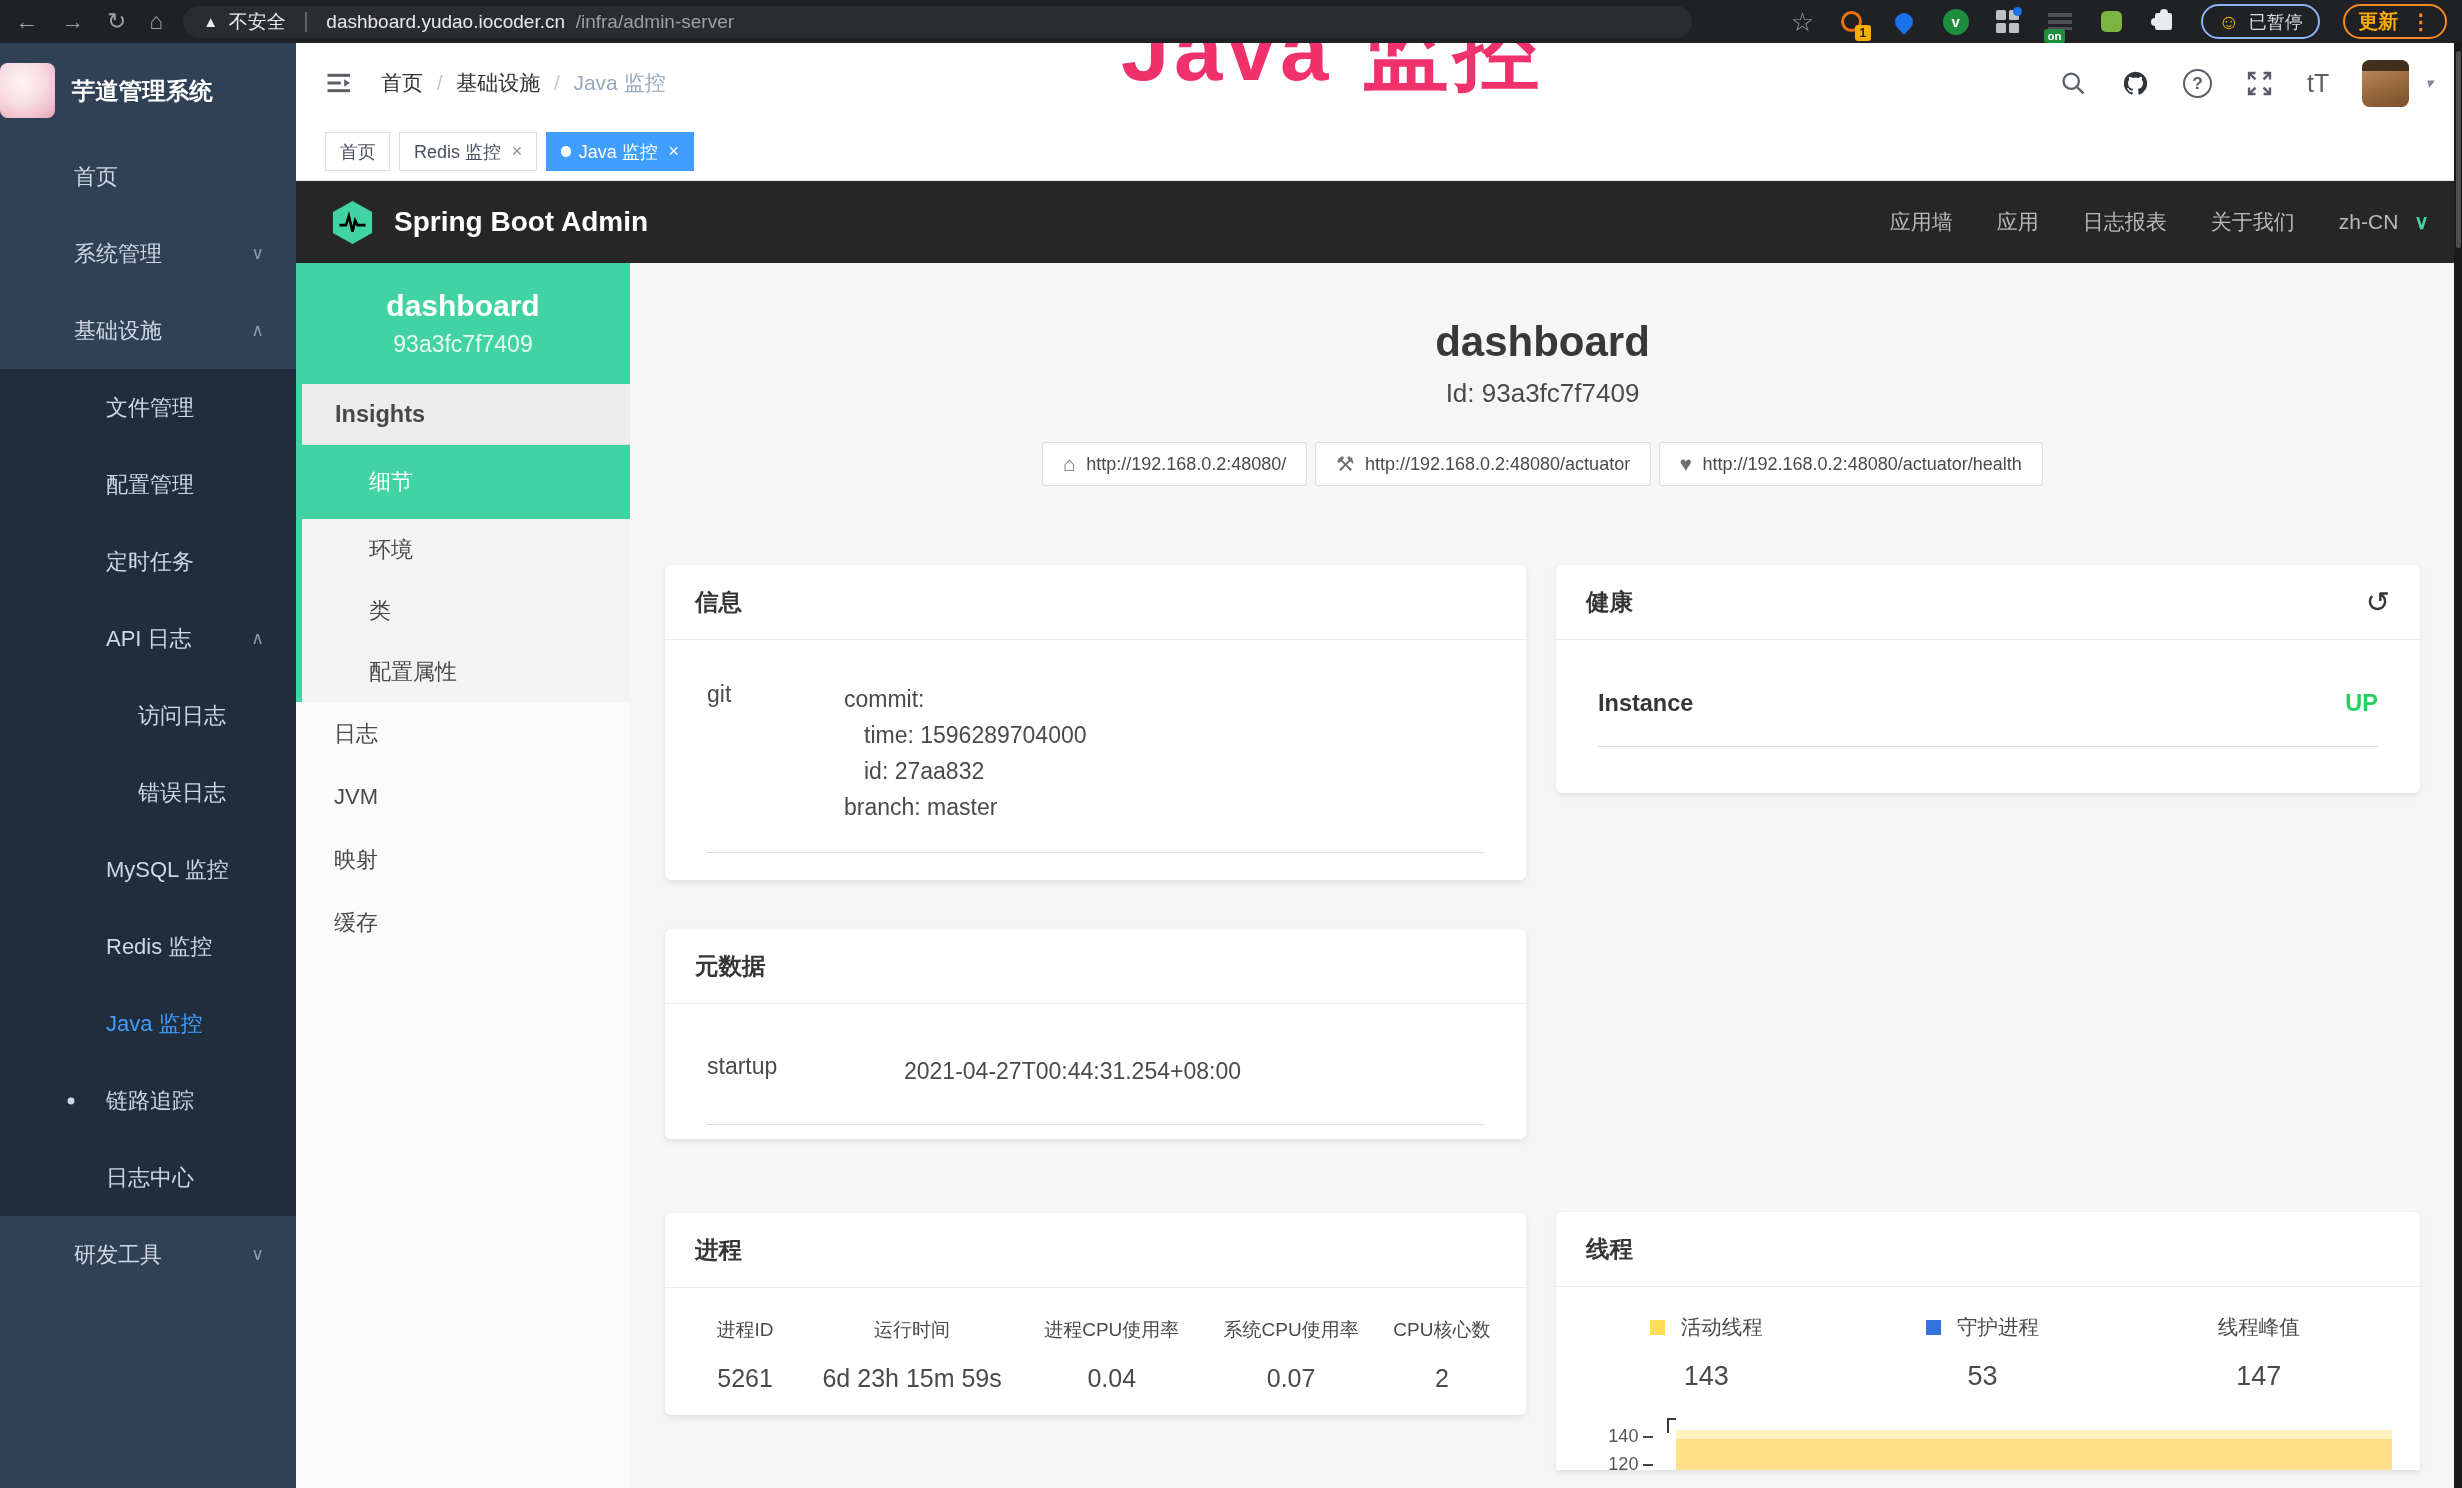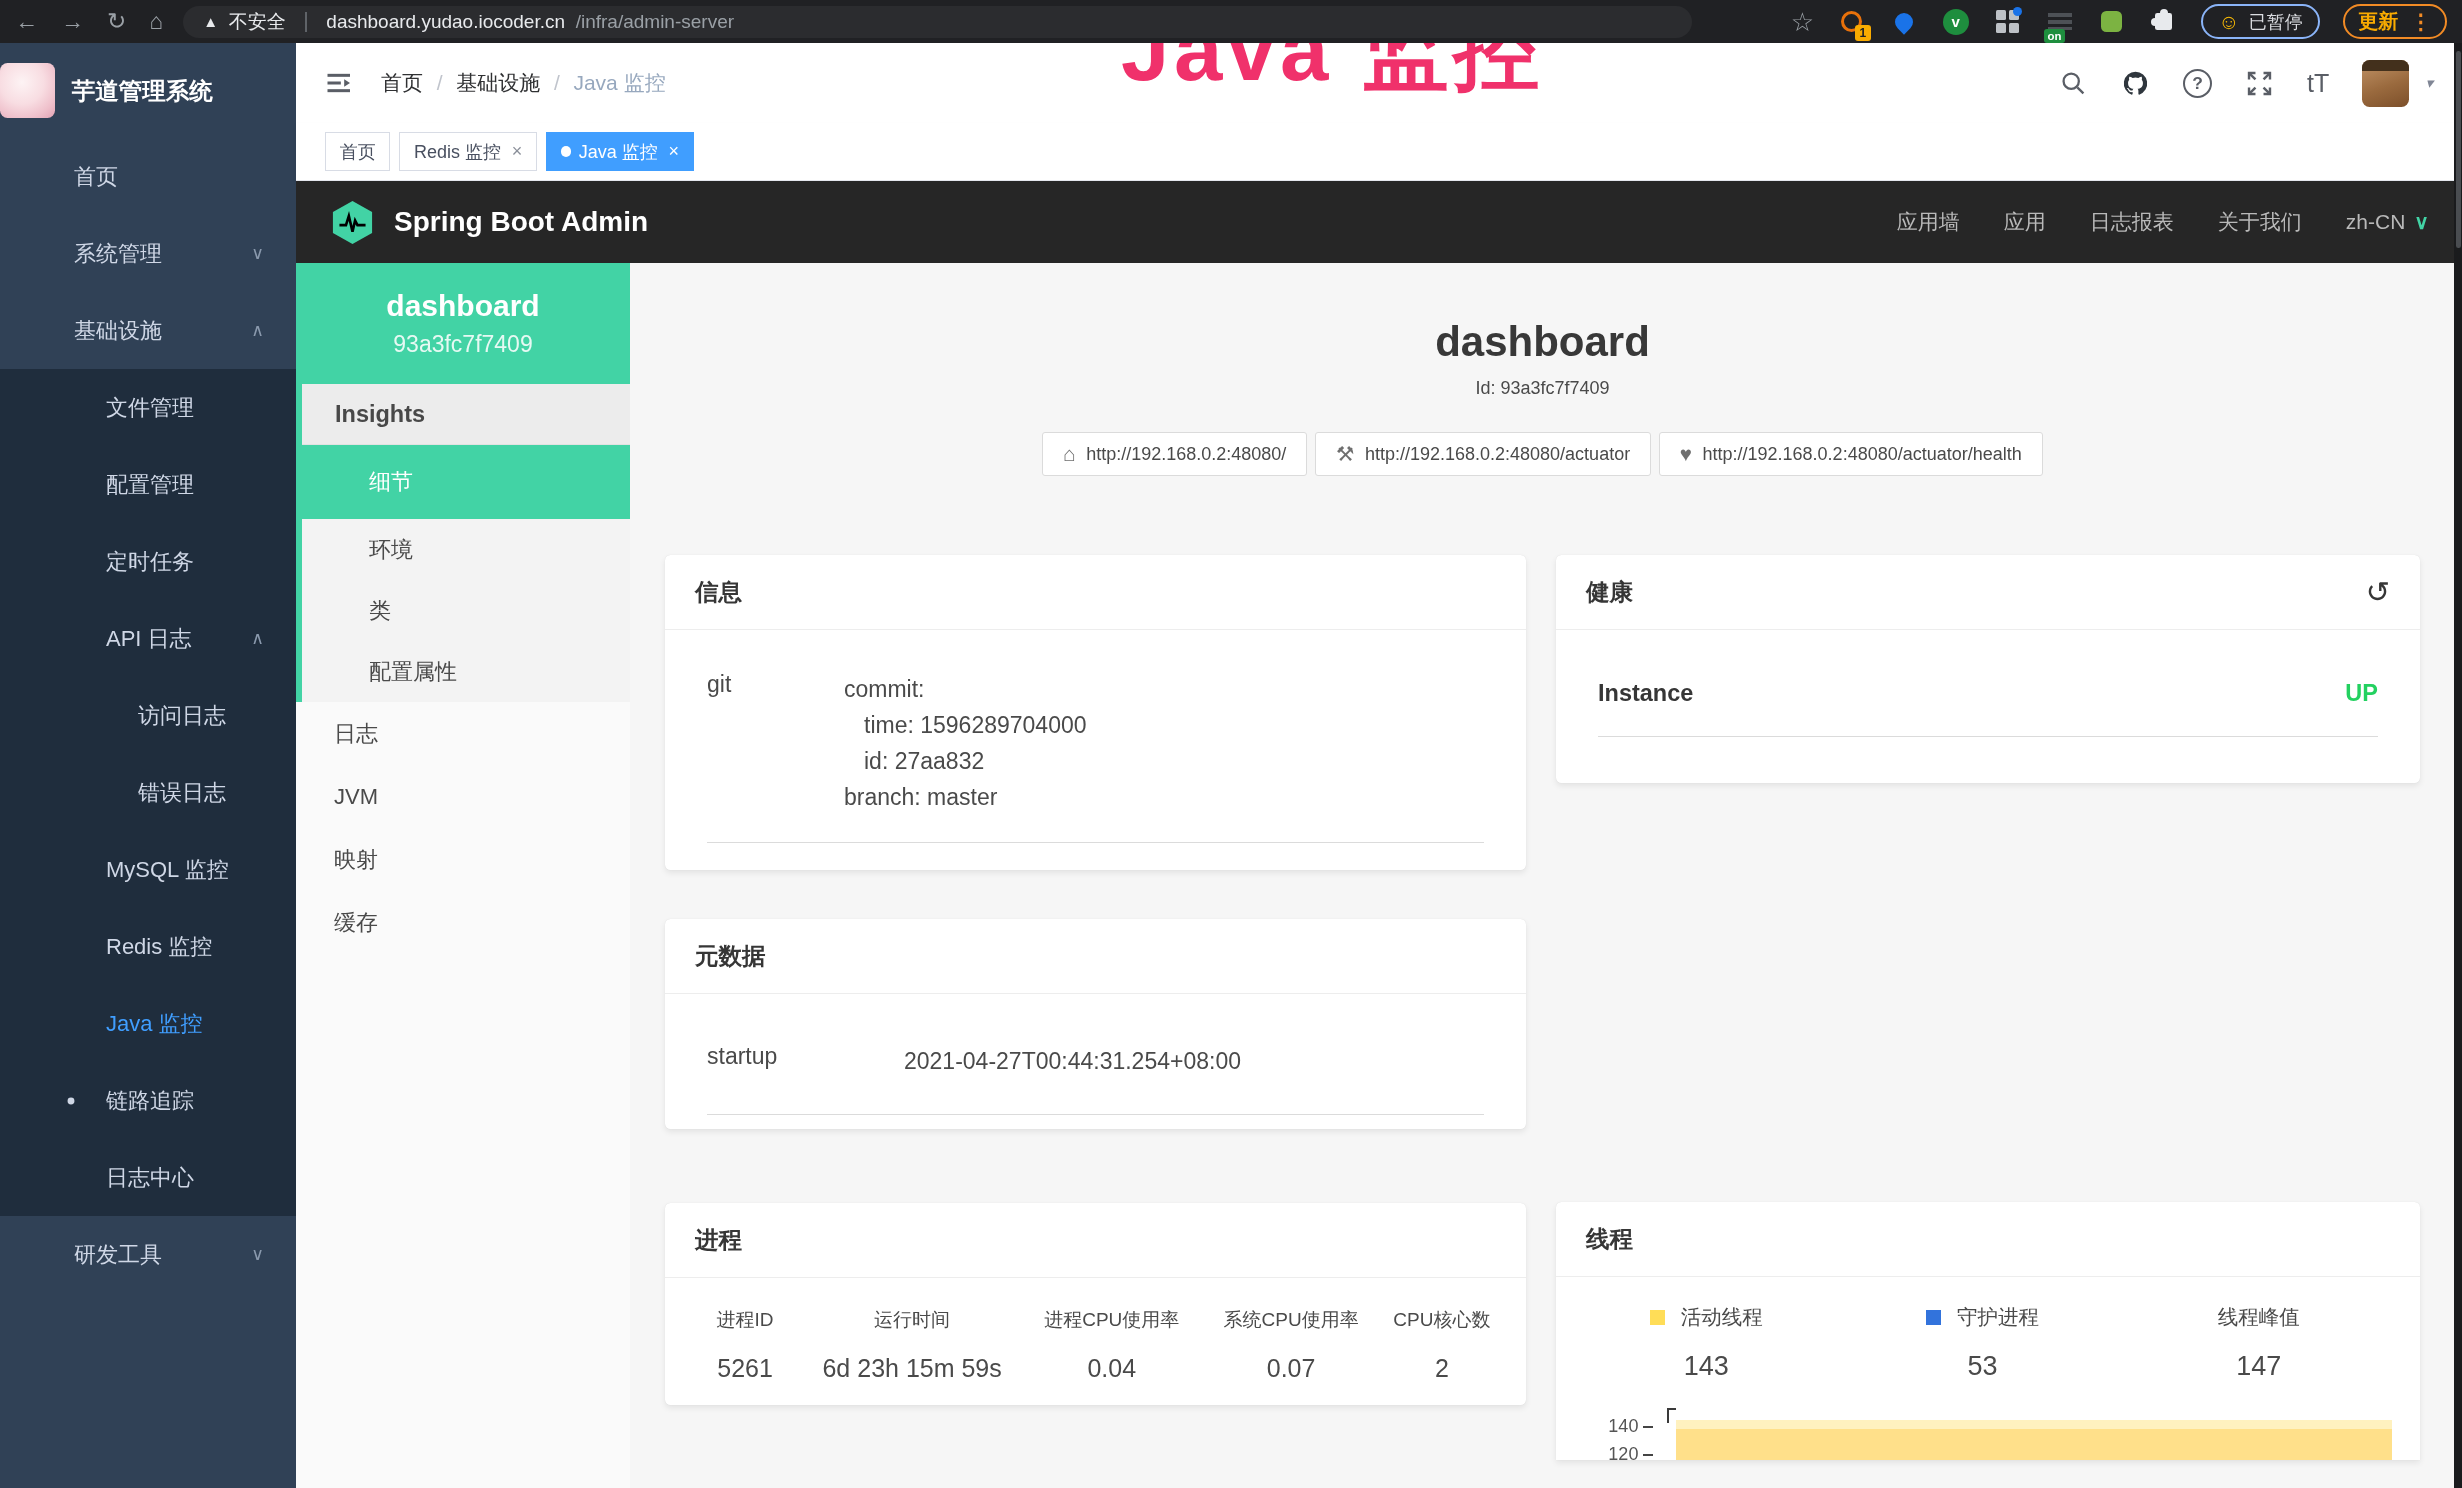--- a/index.html
+++ b/index.html
@@ -93,40 +93,40 @@
   .tag.active { background:#409eff; border-color:#409eff; color:#fff; }
   .tag.active .tclose { color:#fff; }
   .dot { width:10.6px; height:10.6px; border-radius:50%; background:#fff; display:inline-block; }
 
   
   .sba { flex:1; display:flex; flex-direction:column; min-height:0; }
   .sbanav { height:82px; background:#262626; display:flex; align-items:center; padding:0 33px; flex:none; }
   .sbalogo { width:47px; height:47px; display:block; flex:none; }
   .sbabrand { color:#fff; font-size:28px; font-weight:bold; margin-left:18px; }
   .sbalinks { margin-left:auto; display:flex; align-items:center; gap:44px; font-size:21px; color:#b9b9b9;justify-content:space-between; }
-  .locale { display:flex; align-items:center; gap:9px; }
+  .locale { display:flex; align-items:center; gap:16px; }
   .lcaret { color:#42d3a5; font-weight:bold; font-size:20px; font-style:normal; }
 
   .sbabody { flex:1; display:flex; min-height:0; }
   .sbaside { width:334px; background:#fafafa; flex:none; }
   .inst { height:121px; background:#42d3a5; color:#fff; display:flex; flex-direction:column;
           align-items:center; justify-content:center; gap:7.6px; }
   .iname { font-size:30px; font-weight:bold; }
   .iid { font-size:23px; opacity:.87; }
   .insights { background:#f3f3f3; border-left:6.8px solid #42d3a5; }
   .sectitle { height:61px; display:flex; align-items:center; padding-left:33px; font-size:23.5px;
               font-weight:bold; color:#484848; background:#ececec; border-bottom:0.8px solid #e2e2e2; }
   .insitem { height:61px; display:flex; align-items:center; padding-left:67px; font-size:22px; color:#4a4a4a; }
   .insitem.active { height:74px; background:#42d3a5; color:#fff; }
   .rootitem { height:63px; display:flex; align-items:center; padding-left:38px; font-size:22px;
               color:#4a4a4a; background:#fafafa; }
 
   .sbamain { flex:1; background:#f6f6f6; padding:55px 42px 0 35px; overflow:hidden; min-width:0; }
   .apptitle { text-align:center; font-size:42px; color:#383838; font-weight:600; }
-  .idline { text-align:center; font-size:18px; color:#4a4a4a; margin-top:12px; }
+  .idline { text-align:center; font-size:26px; color:#4a4a4a; margin-top:12px; }
   .chips { display:flex; justify-content:center; gap:7.6px; margin-top:33px; }
   .chip { display:inline-flex; align-items:center; gap:10.6px; height:44px; padding:0 20px; background:#fff;
           border:0.8px solid #dbdbdb; border-radius:3px; font-size:18px; color:#4a4a4a; }
   .chipic { font-style:normal; font-size:20.5px; color:#6f6f6f; }
 
   .grid { display:flex; gap:30px; margin-top:79px; align-items:flex-start; }
   .gcol.left { width:861px; flex:none; }
   .gcol.right { flex:1; min-width:0; }
   .card { background:#fff; border-radius:5.3px;
           box-shadow:0 3px 6.8px rgba(10,10,10,.08), 0 0 0.8px rgba(10,10,10,.12); }

